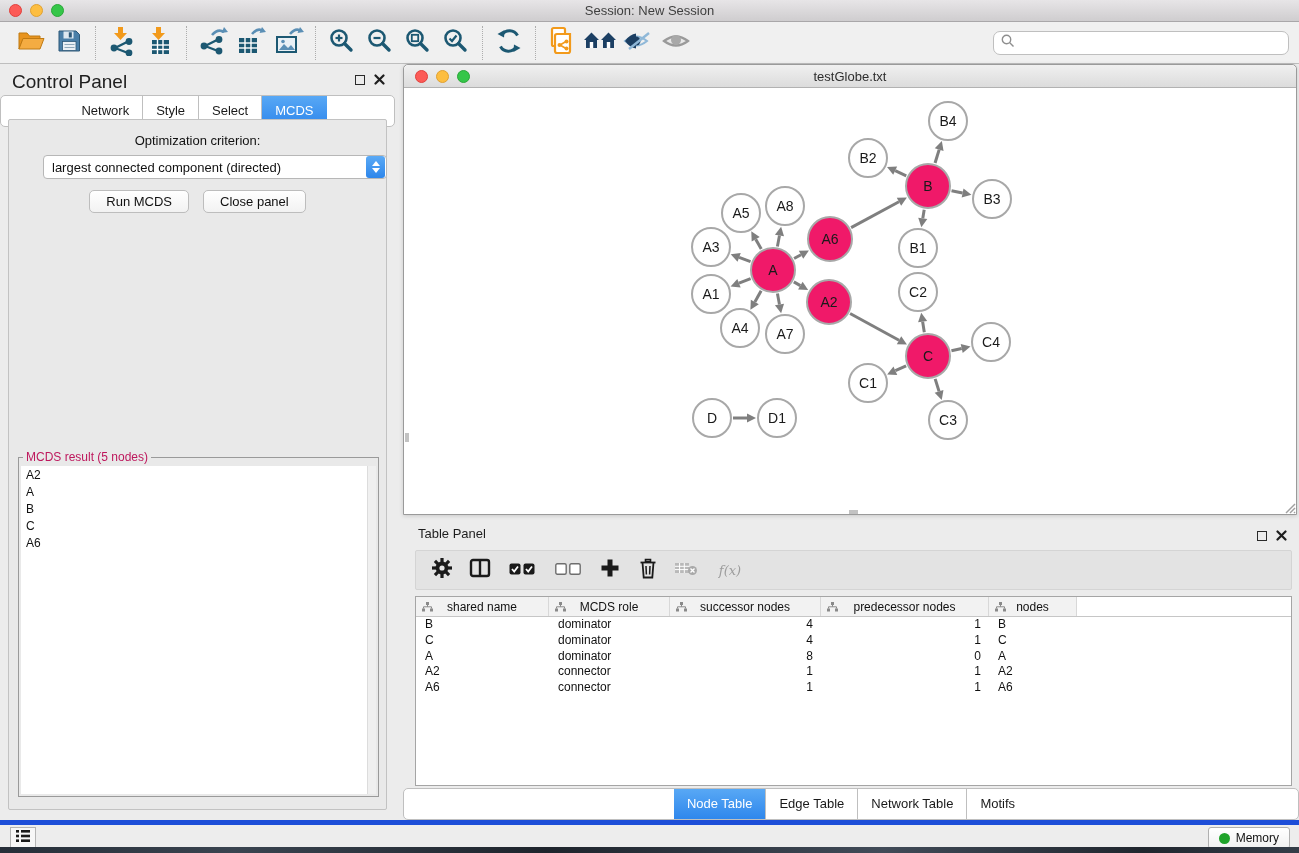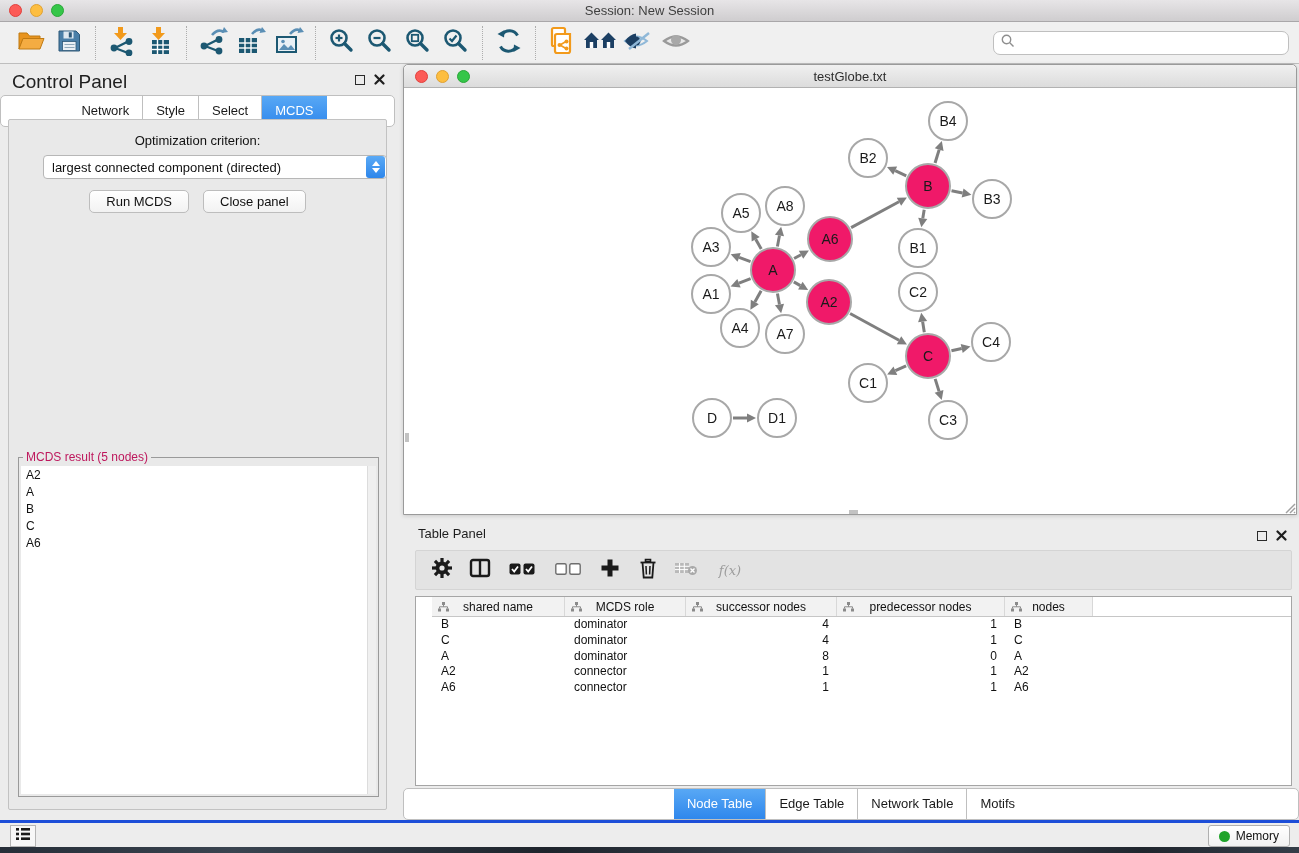--- a/index.html
+++ b/index.html
@@ -86,37 +86,37 @@
   .table-panel { position:absolute; left:403px; top:522px; width:896px; height:296px; }
   .tp-title { position:absolute; left:15px; top:4px; font-size:13px; color:#1E1E1E; }
   .tp-ctrls { position:absolute; right:12px; top:5px; display:flex; gap:9px; align-items:center; }
   .tp-toolbar { position:absolute; left:12px; top:28px; width:877px; height:40px;
     background:#E3E3E3; border:1px solid #D4D4D4; border-radius:2px;
     display:flex; align-items:center; padding-left:12px; gap:10px; }
   .tp-tool { width:28px; height:28px; display:flex; align-items:center; justify-content:center; }
   .fx-label { font-size:13px; font-style:italic; color:#9C9C9C; font-family:"DejaVu Serif",serif; }
 
   .data-table { position:absolute; left:12px; top:74px; width:877px; height:190px;
-    background:#fff; border:1px solid #A5A5A5; overflow:hidden;padding-left:16px; }
+    background:#fff; border:1px solid #A5A5A5; overflow:hidden; }
   .thead { display:grid; grid-template-columns:133px 121px 151px 168px 88px 1fr; height:20px;
     border-bottom:1px solid #C6C6C6; }
   .th { position:relative; background:#F2F2F2; border-right:1px solid #D8D8D8;
     display:flex; align-items:center; justify-content:center; font-size:12px; color:#111; }
   .th .hicon { position:absolute; left:6px; top:5px; }
   .th.filler { background:#fff; border-right:none; }
   .trow { display:grid; grid-template-columns:133px 121px 151px 168px 88px 1fr; height:15.8px; }
   .td { font-size:12px; color:#111; line-height:15.8px; white-space:nowrap; overflow:hidden; }
   .td.l { padding-left:9px; text-align:left; }
   .td.r { padding-right:8px; text-align:right; }
 
   .tp-tabs { position:absolute; left:0; top:266px; width:100%; display:flex; justify-content:center; }
 
   
   .statusbar { position:absolute; left:0; top:820px; width:1299px; height:27px;
-    background:#EDEDED; border-top:3px solid #1d4ed8; }
+    background:#EDEDED; border-top:5px solid #1d4ed8; }
   .list-btn { position:absolute; left:10px; top:2px; width:26px; height:22px;
     background:#F7F7F7; border:1px solid #B5B5B5; display:flex; align-items:center; justify-content:center; }
   .memory-btn { position:absolute; right:9px; top:2px; height:22px;
     background:linear-gradient(#FFFFFF,#F1F1F1); border:1px solid #B0B0B0; border-radius:3px;
     display:flex; align-items:center; gap:6px; padding:0 10px; font-size:12px; color:#111; }
   .green-dot { width:11px; height:11px; border-radius:50%; background:#1FA32A; }
 
   .desktop-strip { position:absolute; left:0; top:847px; width:1299px; height:6px;
     background:linear-gradient(90deg,#262e38,#3a4450 18%,#1e242c 42%,#414b58 68%,#20262e 88%,#343d48); }
 </style>

